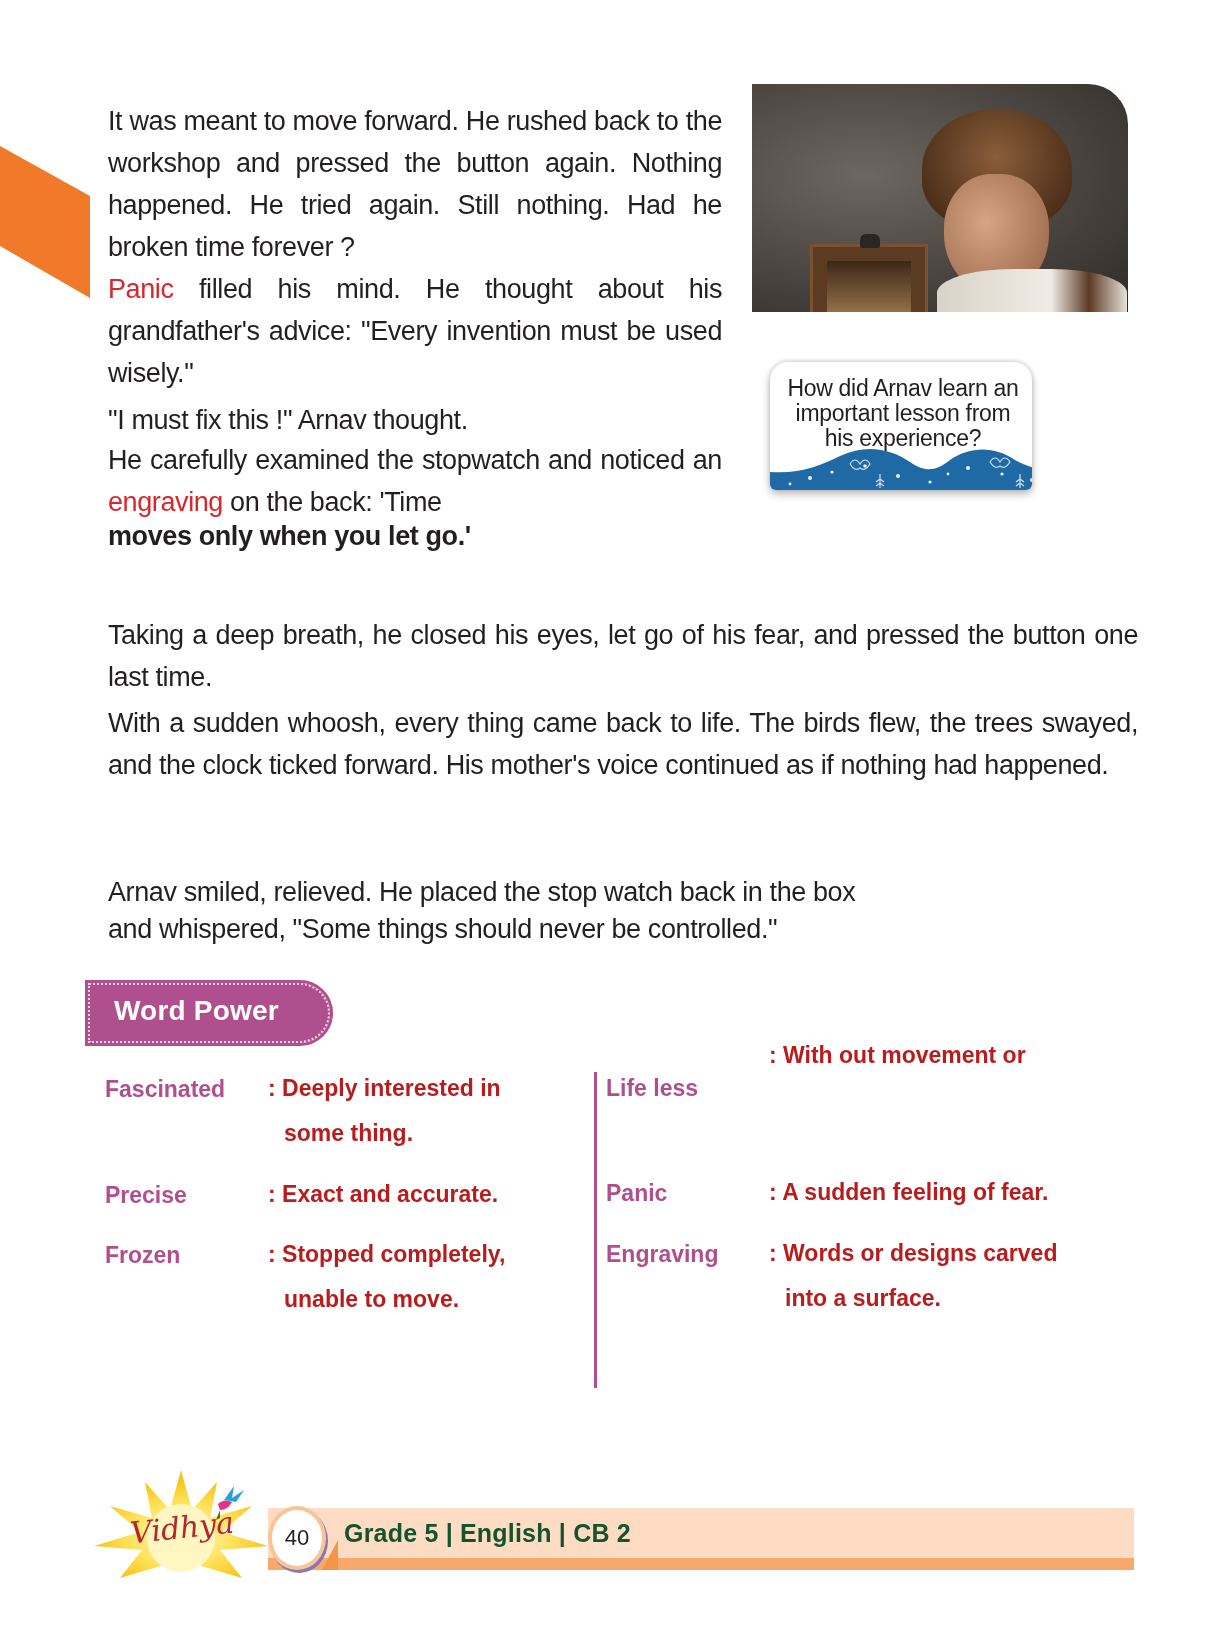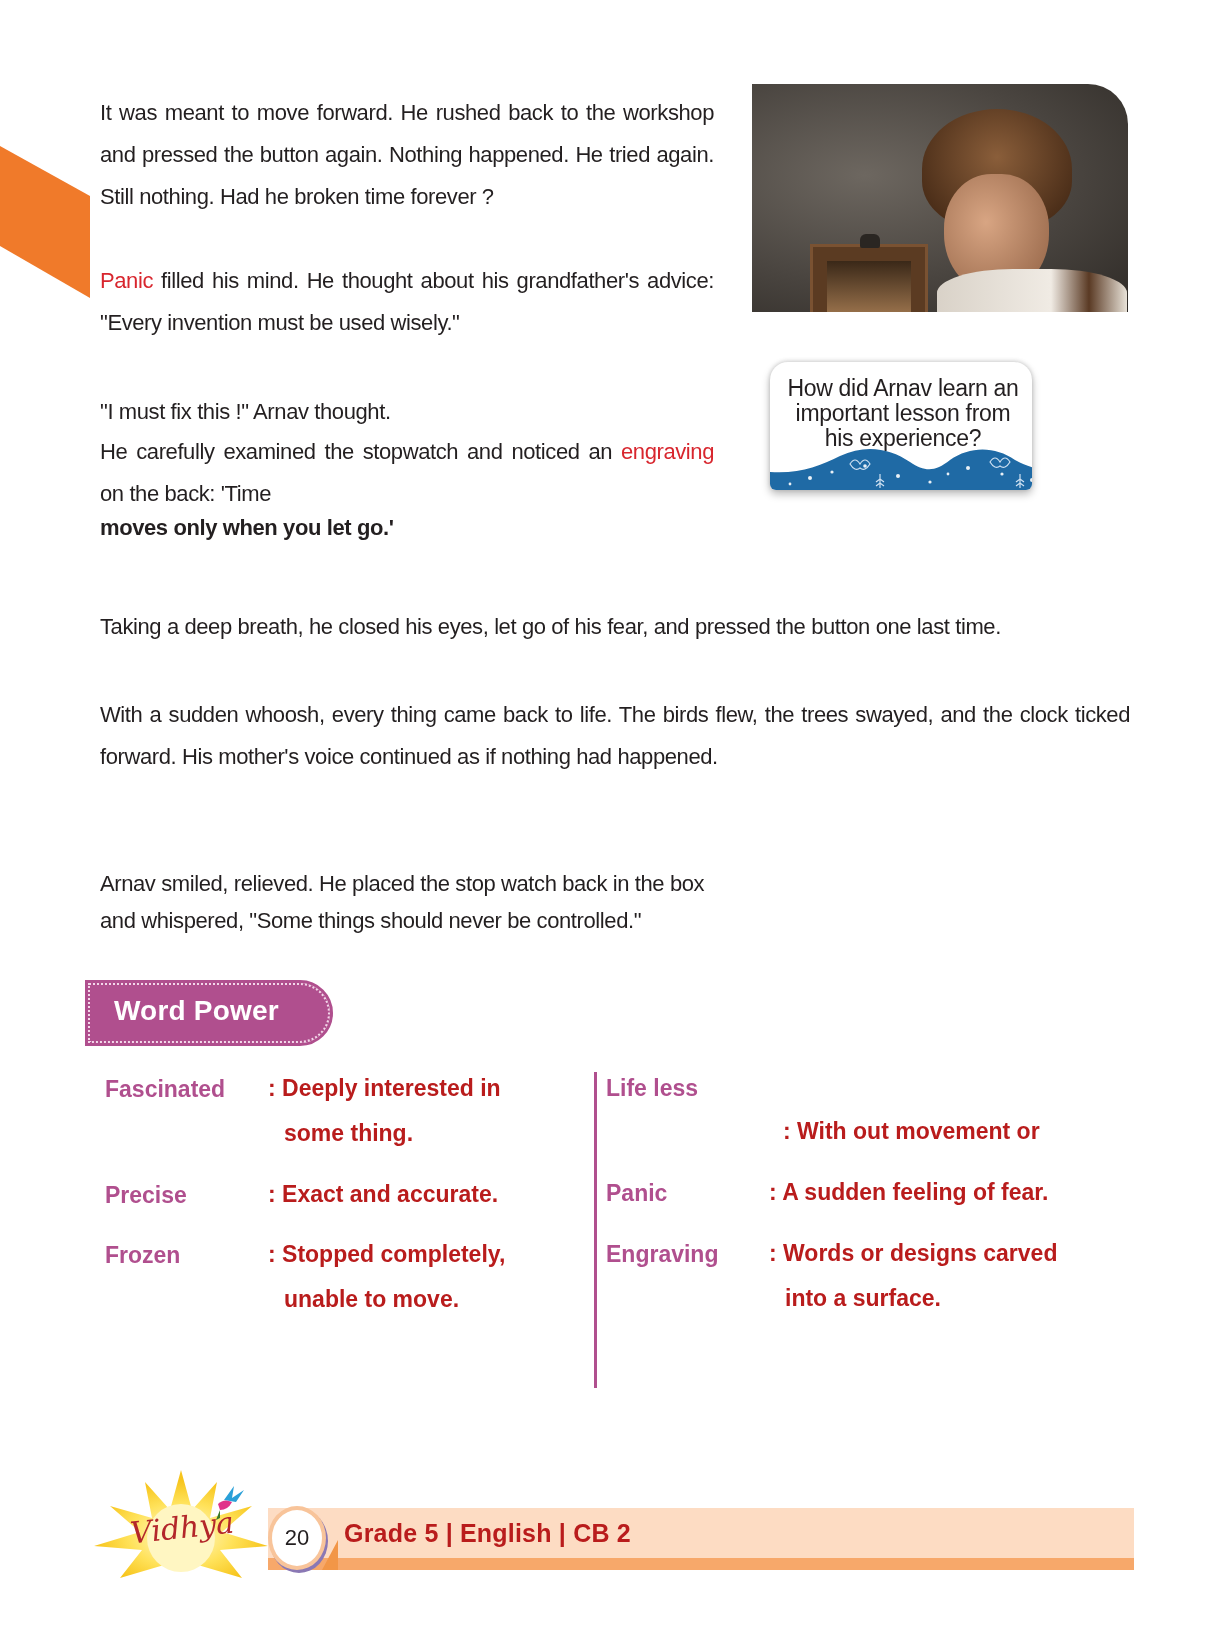--- a/index.html
+++ b/index.html
@@ -1,19 +1,19 @@
 <!DOCTYPE html>
 <html><head>
 <meta charset="utf-8">
 <style>
   html,body{margin:0;padding:0;background:#ffffff;}
   body{width:1223px;height:1625px;position:relative;overflow:hidden;font-family:"Liberation Sans",sans-serif;color:#231f20;}
   .abs{position:absolute;}
   .orange-tab{left:0;top:146px;width:90px;height:152px;}
-  .story-p{position:absolute;left:96px;font-size:22px;line-height:42px;letter-spacing:-0.4px;color:#231f20;margin:4px;}
+  .story-p{position:absolute;left:96px;font-size:27px;line-height:42px;letter-spacing:-0.4px;color:#231f20;margin:12px;}
   .just{text-align:justify;text-align-last:auto;}
   .red{color:#d8262e;}
   .photo{left:752px;top:84px;width:376px;height:228px;border-top-right-radius:40px;overflow:hidden;
     background:radial-gradient(ellipse at 30% 40%,#6d6760 0%,#4a4540 55%,#2e2a26 100%);}
   .photo .hair{position:absolute;left:170px;top:25px;width:150px;height:120px;border-radius:50% 50% 40% 40%;background:radial-gradient(ellipse at 50% 40%,#8a5e3a,#4a2d18 80%);}
   .photo .face{position:absolute;left:192px;top:90px;width:105px;height:120px;border-radius:45% 45% 50% 50%;background:radial-gradient(ellipse at 40% 40%,#d8a583,#9a6a4c 85%);}
   .photo .shirt{position:absolute;left:185px;top:185px;width:190px;height:60px;border-radius:40% 40% 0 0;background:linear-gradient(90deg,#d9d2c8,#f0ebe4 60%,#5a3a24 80%,#e8e2d8);}
   .photo .box{position:absolute;left:58px;top:160px;width:118px;height:80px;background:#5b3b22;border:3px solid #7a5232;box-sizing:border-box;}
   .photo .box-inner{position:absolute;left:14px;top:14px;right:14px;bottom:0;background:linear-gradient(180deg,#3a2818,#a57b52);}
   .photo .clasp{position:absolute;left:108px;top:150px;width:20px;height:14px;border-radius:6px 6px 2px 2px;background:#2a2622;}
@@ -23,21 +23,21 @@
   .question svg{position:absolute;left:0;bottom:0;}
   .wp-banner{left:88px;top:983px;width:242px;height:60px;background:#b04f8e;border-radius:0 30px 30px 0;box-sizing:border-box;border:2px dotted #f3d7ea;outline:3px solid #b04f8e;}
   .wp-banner span{position:absolute;left:24px;top:10px;font-size:28px;font-weight:bold;color:#fff;letter-spacing:0.2px;}
   .term{position:absolute;font-size:23px;font-weight:bold;color:#b04f8e;}
   .def{position:absolute;font-size:23px;font-weight:bold;color:#b91c1c;line-height:45px;}
   .def .cont{display:block;padding-left:16px;}
   .divider{left:594px;top:1072px;width:3px;height:316px;background:#b04f8e;}
   .footer-bar{left:268px;top:1508px;width:866px;height:62px;}
   .footer-bar .light{position:absolute;left:0;top:0;width:100%;height:50px;background:#fddcc3;}
   .footer-bar .dark{position:absolute;left:0;top:50px;width:100%;height:12px;background:#f7a86a;}
-  .footer-text{position:absolute;left:76px;top:11px;font-size:25px;font-weight:bold;color:#b91c1c;letter-spacing:0.2px;}
+  .footer-text{position:absolute;left:76px;top:11px;font-size:25px;font-weight:bold;color:#14532d;letter-spacing:0.2px;}
   .page-circle{left:268px;top:1506px;width:50px;height:56px;border-radius:50%;background:#fff;border:4px solid #f8c49a;box-shadow:2px 3px 0 #8a78b4;}
   .page-circle span{position:absolute;left:0;right:0;top:15px;text-align:center;font-size:22px;color:#231f20;}
   .footer-notch{left:322px;top:1540px;width:0;height:0;border-left:16px solid transparent;border-bottom:30px solid #f29647;}
   .logo{left:92px;top:1470px;width:178px;height:110px;}
   .logo-text{position:absolute;left:38px;top:40px;font-family:"DejaVu Serif",serif;font-style:italic;font-size:30px;color:#b3262a;transform:rotate(-6deg);}
 </style>
 </head>
 <body>
 
 <svg class="abs orange-tab" viewBox="0 0 90 152" width="90" height="152">
@@ -106,36 +106,36 @@
 
 <div class="term" style="left:105px;top:1182px;">Precise</div>
 <div class="def" style="left:268px;top:1172px;"><span>: Exact and accurate.</span></div>
 
 <div class="term" style="left:105px;top:1242px;">Frozen</div>
 <div class="def" style="left:268px;top:1232px;"><span>: Stopped completely,</span><span class="cont">unable to move.</span></div>
 
 <div class="abs divider"></div>
 
 <div class="term" style="left:606px;top:1075px;text-align:center;">Life less</div>
-<div class="def" style="left:769px;top:1109px;margin-left:14px;"><span>: With out movement or</span></div>
+<div class="def" style="left:769px;top:1033px;"><span>: With out movement or</span></div>
 
 <div class="term" style="left:606px;top:1180px;">Panic</div>
 <div class="def" style="left:769px;top:1170px;"><span>: A sudden feeling of fear.</span></div>
 
 <div class="term" style="left:606px;top:1241px;">Engraving</div>
 <div class="def" style="left:769px;top:1231px;"><span>: Words or designs carved</span><span class="cont">into a surface.</span></div>
 
 <div class="abs footer-bar">
   <div class="light"></div>
   <div class="dark"></div>
   <div class="footer-text">Grade 5 | English | CB 2</div>
 </div>
 <div class="abs footer-notch"></div>
 <div class="abs page-circle">
-  <span>20</span>
+  <span>40</span>
 </div>
 
 <div class="abs logo">
   <svg width="178" height="110" viewBox="0 0 178 110" style="position:absolute;left:0;top:0;">
     <defs>
       <radialGradient id="sg" cx="50%" cy="60%" r="50%">
         <stop offset="0%" stop-color="#fffbe0"></stop>
         <stop offset="60%" stop-color="#ffe25a"></stop>
         <stop offset="100%" stop-color="#f7c51d"></stop>
       </radialGradient>

